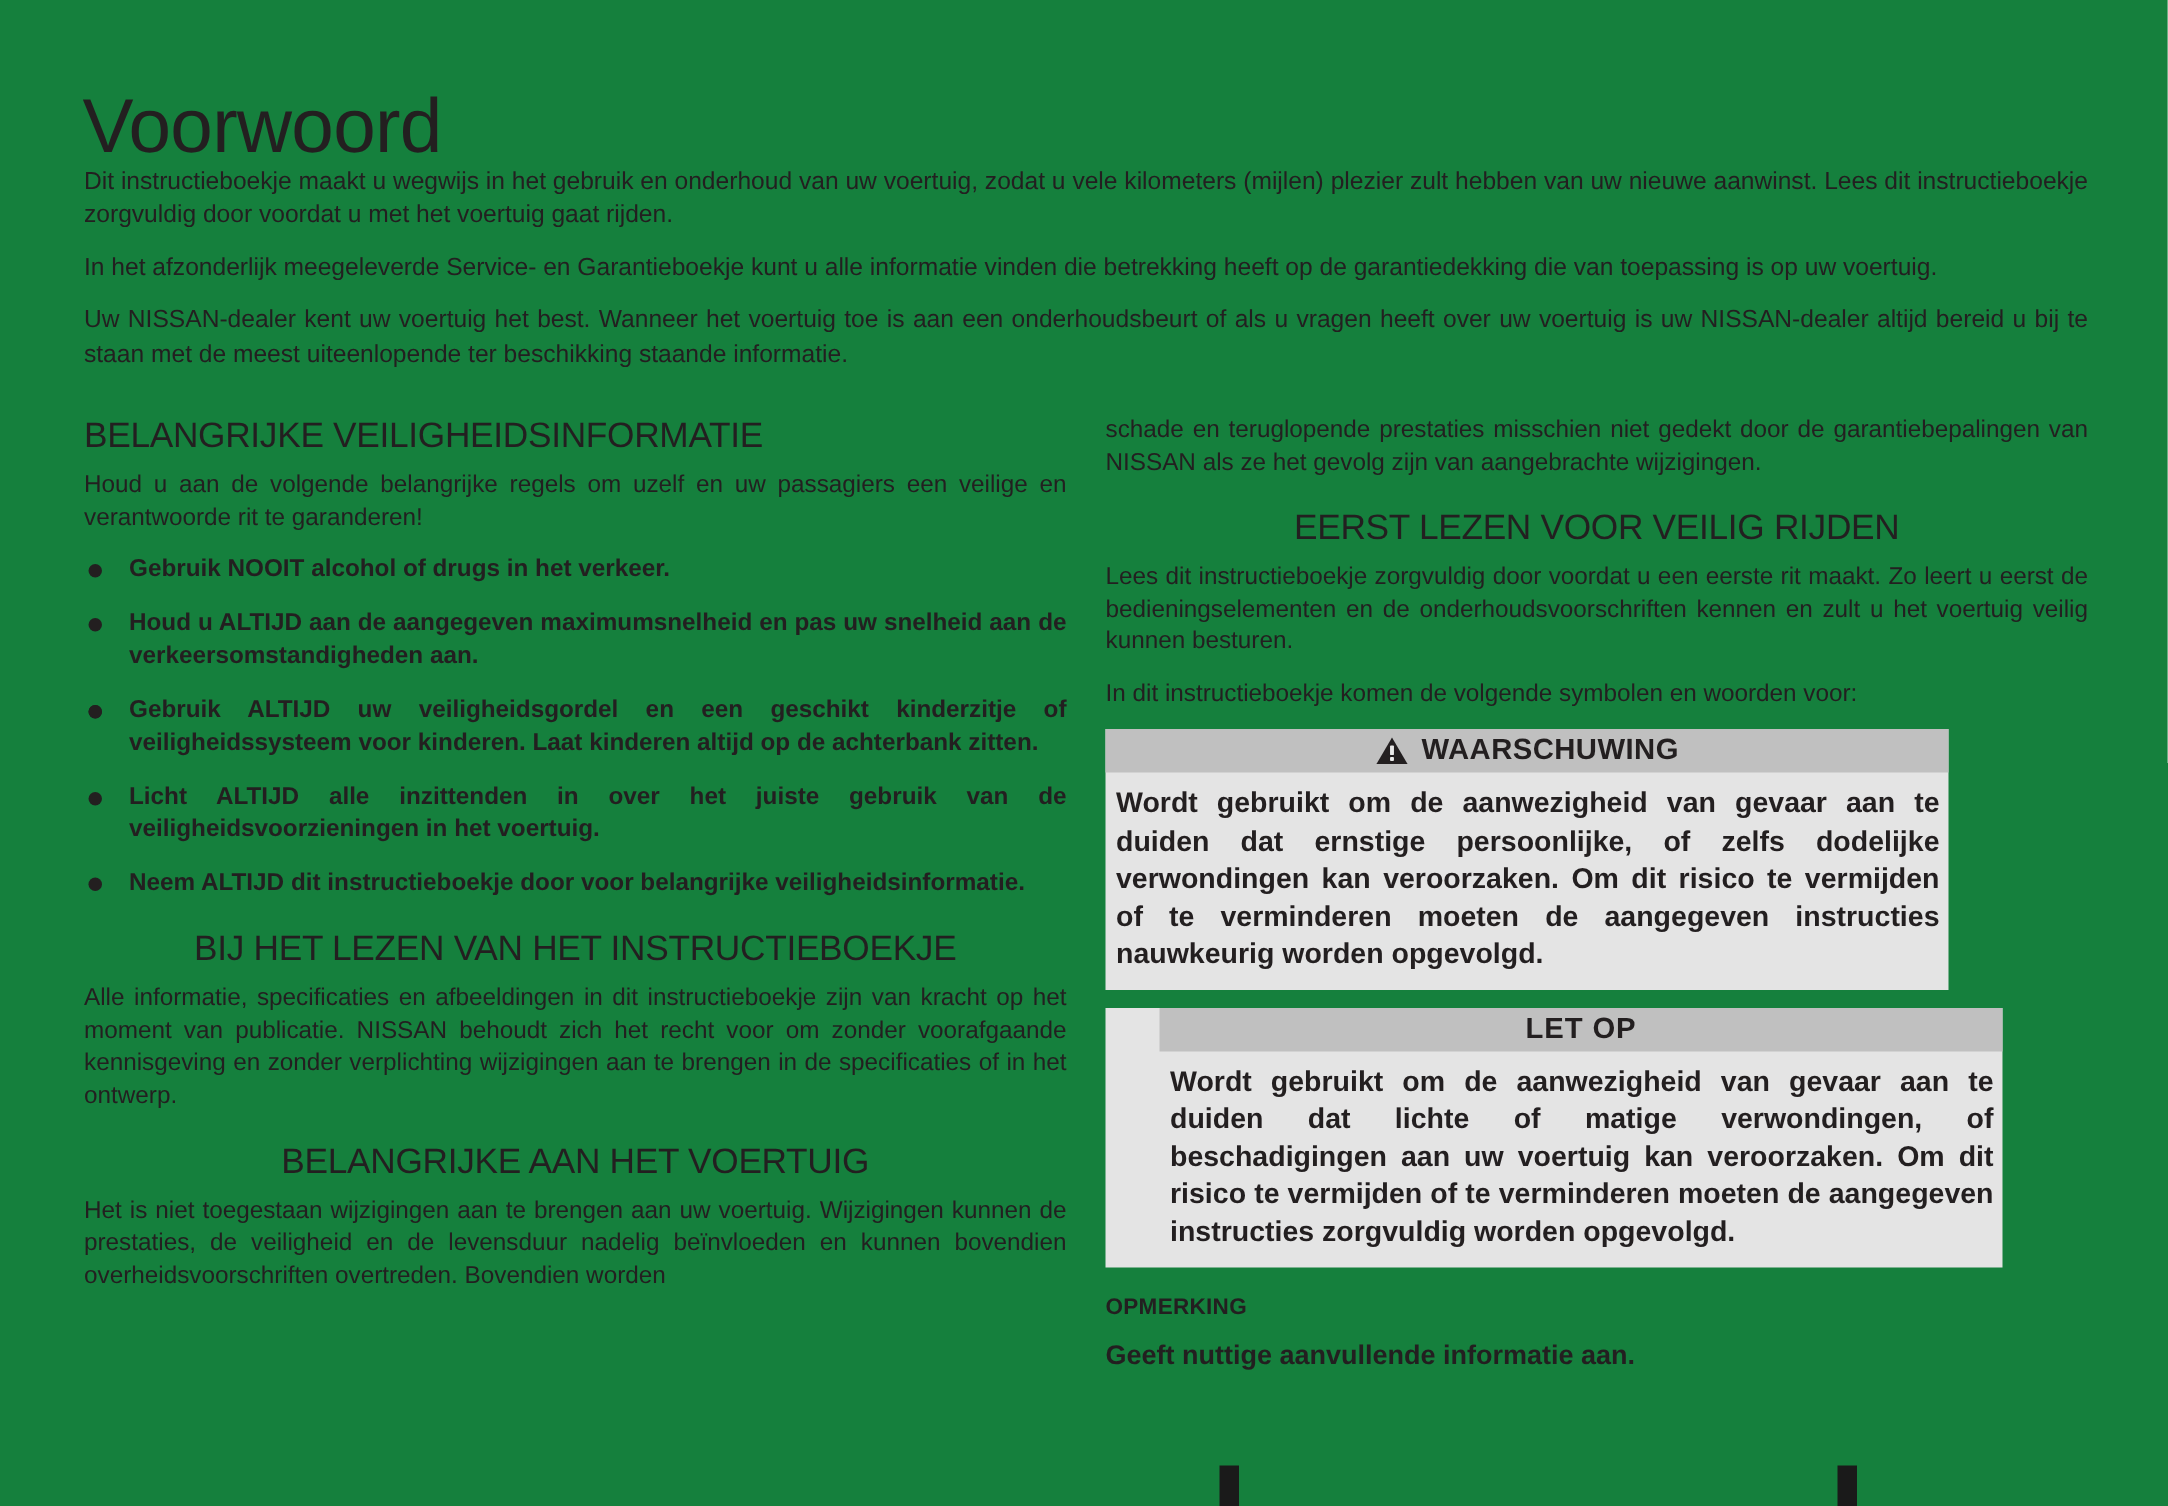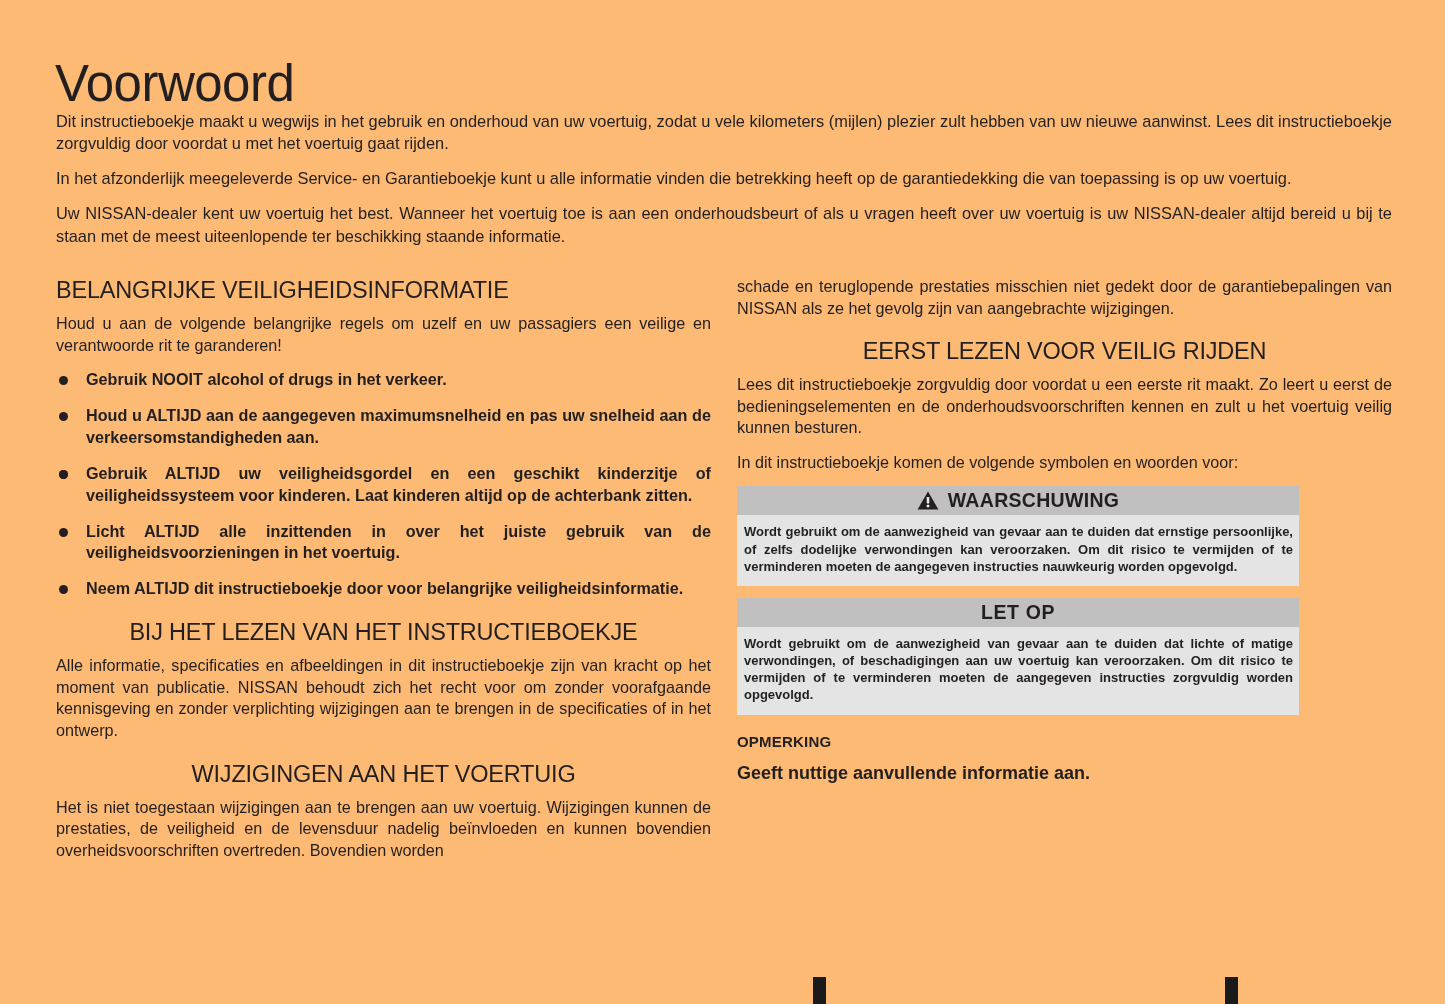--- a/index.html
+++ b/index.html
@@ -13,21 +13,21 @@
     font-family: "Liberation Sans", sans-serif;
     color: #231f20;
     overflow: hidden;
     position: relative;
   }
   .page {
     position: absolute;
     left: 0; top: 0;
     width: 1445px;
     height: 1004px;
-    background: #fdba74;
+    background: #15803d;
   }
 
   
   .page-title {
     position: absolute;
     left: 55px;
     top: 22px;
     font-size: 51px;
     font-weight: 400;
     letter-spacing: -0.5px;
@@ -127,21 +127,21 @@
     color: #231f20;
   }
   .callout .cap-text.spaced { letter-spacing: 0.6px; }
   .callout .warn-tri {
     display: block;
     width: 22px;
     height: 19px;
   }
   .callout .txt {
     padding: 8px 6px 11px 7px;
-    font-size: 13px;
+    font-size: 19px;
     font-weight: bold;
     line-height: 1.32;
     text-align: justify;
     color: #231f20;
   }
 
   .note-block { margin-top: 18px; }
   .note-title {
     font-size: 15px;
     font-weight: bold;
@@ -207,21 +207,21 @@
       </li>
       <li>
         <span class="bullet"></span>
         <span>Neem ALTIJD dit instructieboekje door voor belangrijke veiligheidsinformatie.</span>
       </li>
     </ul>
 
     <h2 class="section-head tight-top">BIJ HET LEZEN VAN HET INSTRUCTIEBOEKJE</h2>
     <p class="body">Alle informatie, specificaties en afbeeldingen in dit instructieboekje zijn van kracht op het moment van publicatie. NISSAN behoudt zich het recht voor om zonder voorafgaande kennisgeving en zonder verplichting wijzigingen aan te brengen in de specificaties of in het ontwerp.</p>
 
-    <h2 class="section-head tight-top">WIJZIGINGEN AAN HET VOERTUIG</h2>
+    <h2 class="section-head tight-top">BELANGRIJKE AAN HET VOERTUIG</h2>
     <p class="body last">Het is niet toegestaan wijzigingen aan te brengen aan uw voertuig. Wijzigingen kunnen de prestaties, de veiligheid en de levensduur nadelig beïnvloeden en kunnen bovendien overheidsvoorschriften overtreden. Bovendien worden</p>
   </div>
 
   <div class="col col-right">
 
     <p class="body">schade en teruglopende prestaties misschien niet gedekt door de garantiebepalingen van NISSAN als ze het gevolg zijn van aangebrachte wijzigingen.</p>
 
     <h2 class="section-head tight-top">EERST LEZEN VOOR VEILIG RIJDEN</h2>
     <p class="body">Lees dit instructieboekje zorgvuldig door voordat u een eerste rit maakt. Zo leert u eerst de bedieningselementen en de onderhoudsvoorschriften kennen en zult u het voertuig veilig kunnen besturen.</p>
     <p class="body">In dit instructieboekje komen de volgende symbolen en woorden voor:</p>
@@ -231,21 +231,21 @@
         <svg class="warn-tri" viewBox="0 0 22 19">
           <path d="M11 0.6 L21.4 18.4 L0.6 18.4 Z" fill="#231f20"></path>
           <rect x="9.7" y="6.0" width="2.6" height="6.4" rx="0.6" fill="#e9e9e9"></rect>
           <rect x="9.7" y="13.7" width="2.6" height="2.6" rx="0.6" fill="#e9e9e9"></rect>
         </svg>
         <span class="cap-text">WAARSCHUWING</span>
       </div>
       <div class="txt">Wordt gebruikt om de aanwezigheid van gevaar aan te duiden dat ernstige persoonlijke, of zelfs dodelijke verwondingen kan veroorzaken. Om dit risico te vermijden of te verminderen moeten de aangegeven instructies nauwkeurig worden opgevolgd.</div>
     </div>
 
-    <div class="callout" style="margin-top:9px;">
+    <div class="callout" style="margin-top:9px;padding-left:36px;">
       <div class="cap">
         <span class="cap-text spaced">LET  OP</span>
       </div>
       <div class="txt">Wordt gebruikt om de aanwezigheid van gevaar aan te duiden dat lichte of matige verwondingen, of beschadigingen aan uw voertuig kan veroorzaken. Om dit risico te vermijden of te verminderen moeten de aangegeven instructies zorgvuldig worden opgevolgd.</div>
     </div>
 
     <div class="note-block">
       <p class="note-title">OPMERKING</p>
       <p class="note-body">Geeft nuttige aanvullende informatie aan.</p>
     </div>

